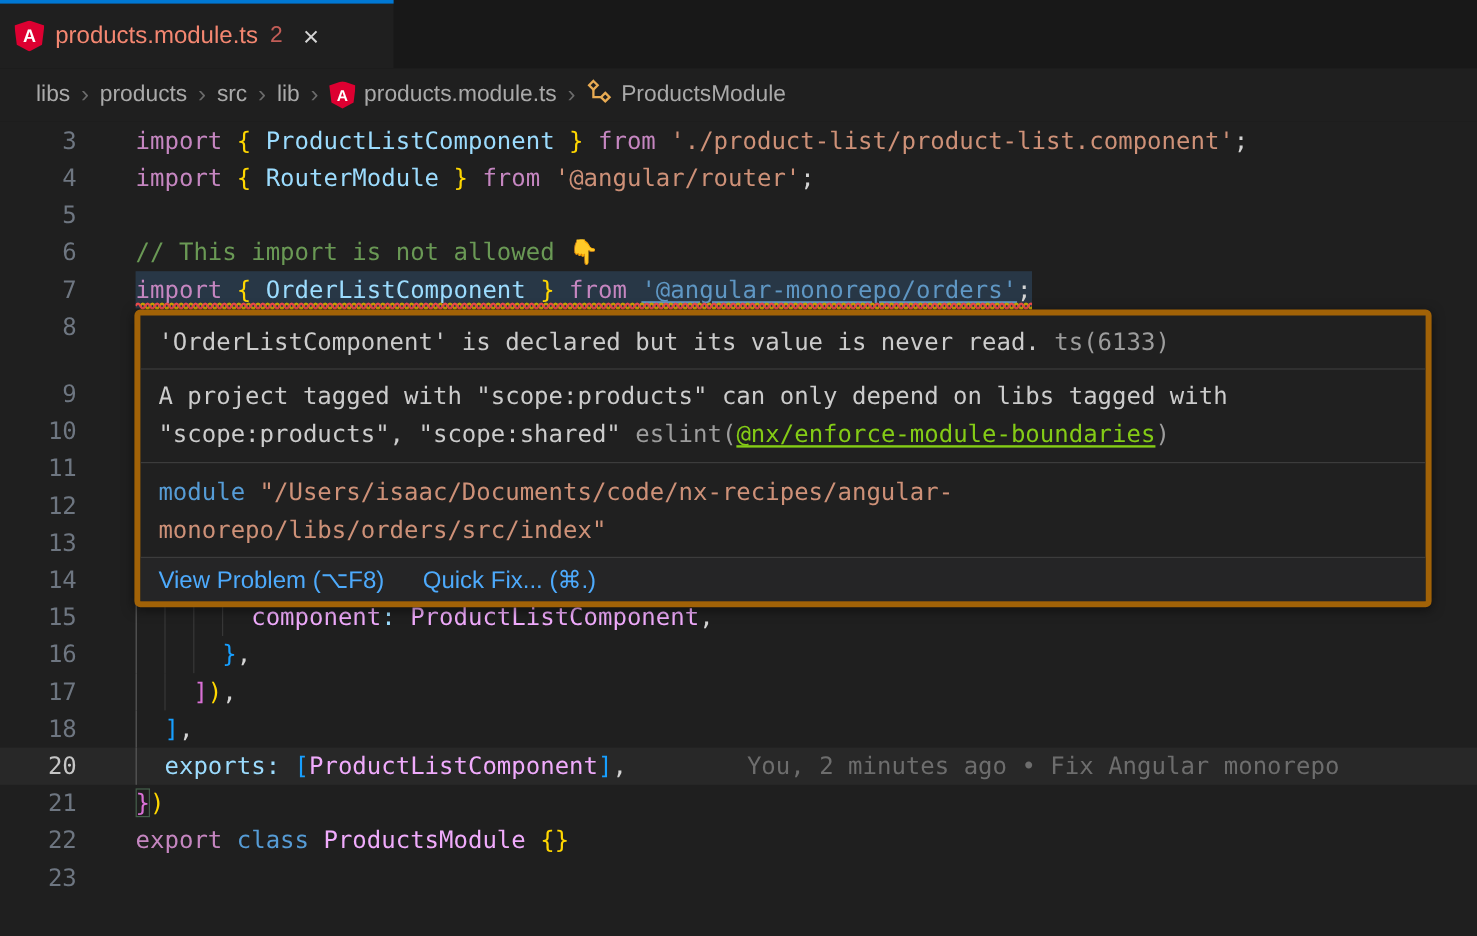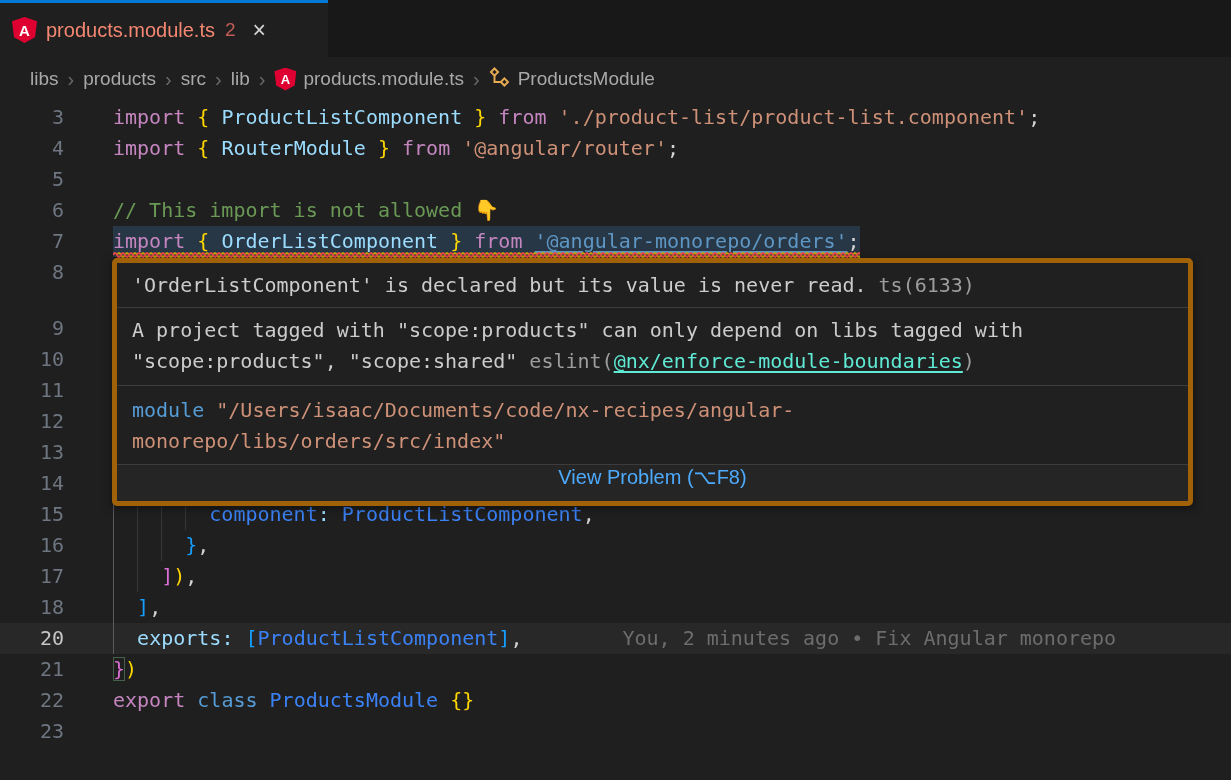--- a/index.html
+++ b/index.html
@@ -39,21 +39,21 @@
   .gutter { width:64px; flex:none; text-align:right; color:#6e7681; font-size:20px; }
   .line.current .gutter { color:#c6c6c6; }
   .code { position:relative; margin-left:49px; flex:1; }
   .guide { position:absolute; top:0; bottom:0; width:1px; background:#373737; }
   .guide.ag { background:#5a5a5a; }
   .spacer { height:25px; }
   
   .tk-kw  { color:#c586c0; }
   .tk-kwb { color:#569cd6; }
   .tk-var { color:#9cdcfe; }
-  .tk-cls { color:#3b82f6; }
+  .tk-cls { color:#f0abfc; }
   .tk-str { color:#ce9178; }
   .tk-cm  { color:#6a9955; }
   .tk-pn  { color:#d4d4d4; }
   .tk-b1  { color:#ffd700; }
   .tk-b2  { color:#da70d6; }
   .tk-b2m { color:#da70d6; outline:1px solid #45604b; outline-offset:-1px; }
   .tk-b3  { color:#179fff; }
   .tk-em  { color:#f2c14e; }
   .tk-lstr{ color:#5f97c4; text-decoration:underline; text-underline-offset:3px; }
   .hl7 { background:rgba(60,106,152,0.33); position:relative; display:inline-block; }
@@ -66,24 +66,24 @@
     box-shadow:0 2px 10px rgba(0,0,0,0.5); z-index:5;
     font-family:"DejaVu Sans Mono", monospace; font-size:20px; color:#cccccc;
     overflow:hidden;
   }
   .hp-sec { padding:9px 15px; border-bottom:1px solid #3c3c3c; }
   .hp-sec.s1 { height:45px; padding-top:10px; line-height:25px; }
   .hp-sec.s2 { height:78px; line-height:31px; padding-top:7px; }
   .hp-sec.s3 { height:79px; line-height:31px; padding-top:9px; }
   .hp-dim { color:#9d9d9d; }
   .hp-str { color:#ce9178; }
-  .hp-link { color:#5eead4; text-decoration:underline; text-underline-offset:3px; cursor:pointer; }
+  .hp-link { color:#84cc16; text-decoration:underline; text-underline-offset:3px; cursor:pointer; }
   .hp-actions {
     height:36px; background:#252526; display:flex; align-items:center;
-    padding:0 15px; gap:32px; font-family:"Liberation Sans",sans-serif; font-size:20px;flex-direction:column;
+    padding:0 15px; gap:32px; font-family:"Liberation Sans",sans-serif; font-size:20px;
   }
   .hp-actions a { color:#4daafc; cursor:pointer; }
 </style>
 </head>
 <body>
 
 <div class="window">
 
   <div class="tabbar">
     <div class="tab">

